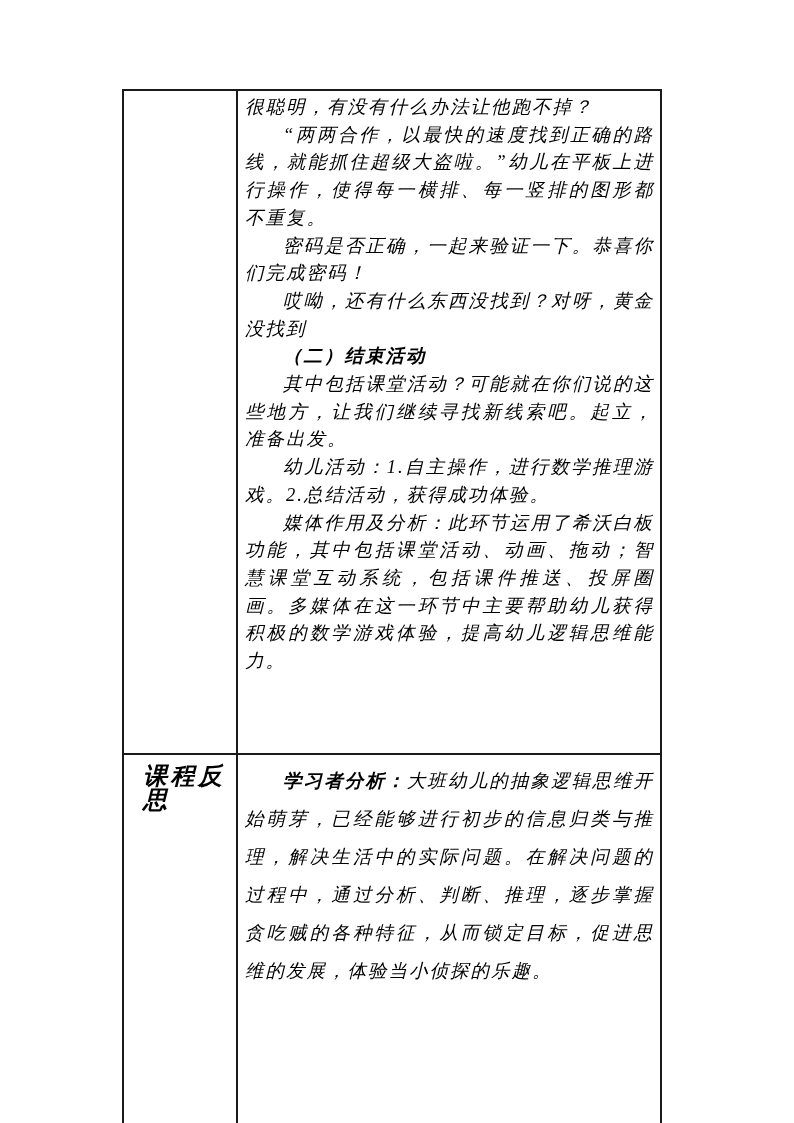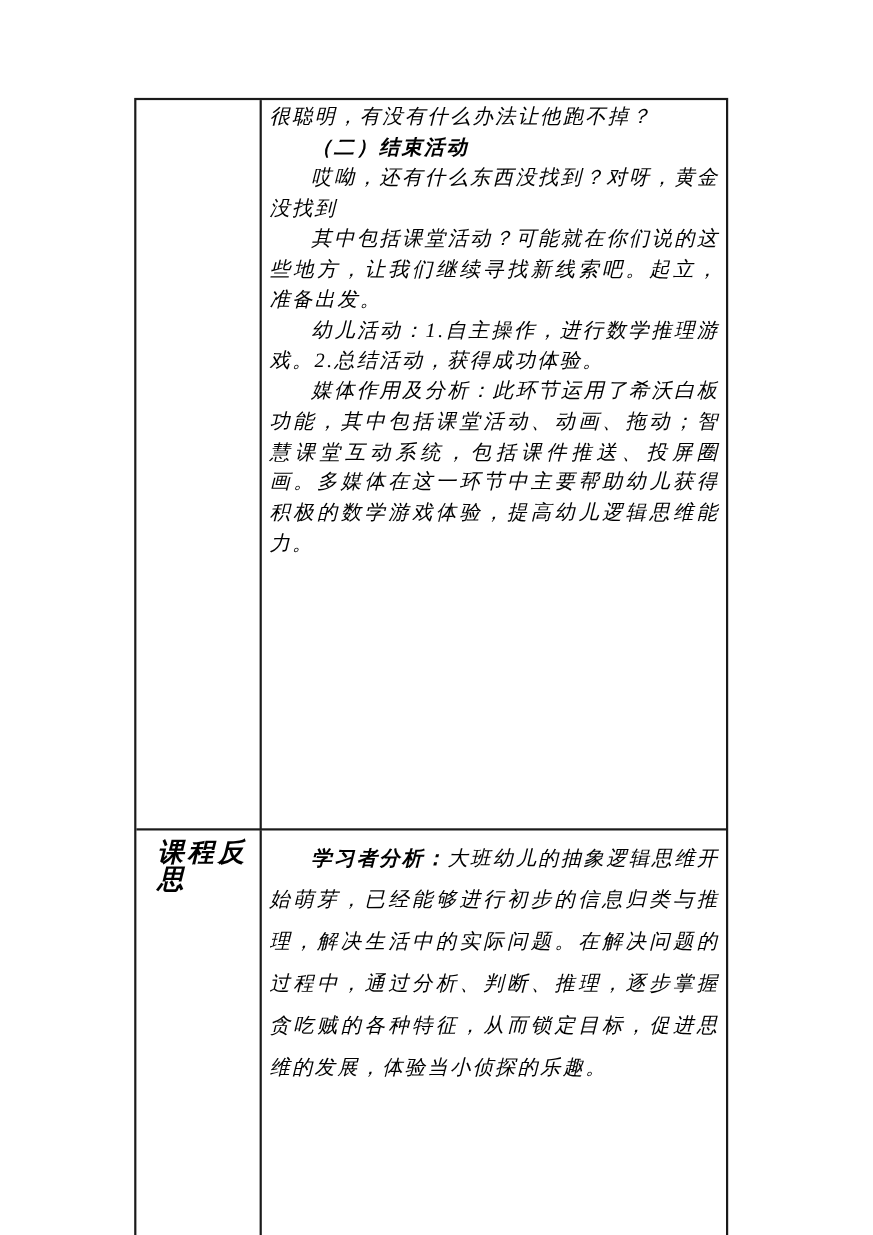--- a/index.html
+++ b/index.html
@@ -69,22 +69,24 @@
 <body>
 
 <div class="page">
   <div class="doc-table">
 
     <div class="cell col1 row1"></div>
 
     <div class="cell row1 content-cell">
       <div>
           <p class="para">很聪明，有没有什么办法让他跑不掉？</p>
+          <p class="para indent">“两两合作，以最快的速度找到正确的路线，就能抓住超级大盗啦。”幼儿在平板上进行操作，使得每一横排、每一竖排的图形都不重复。</p>
+          <p class="para indent">密码是否正确，一起来验证一下。恭喜你们完成密码！</p>
+          <p class="para indent">哎呦，还有什么东西没找到？对呀，黄金没找到</p>
           <p class="para indent bold">（二）结束活动</p>
-          <p class="para indent">哎呦，还有什么东西没找到？对呀，黄金没找到</p>
           <p class="para indent">其中包括课堂活动？可能就在你们说的这些地方，让我们继续寻找新线索吧。起立，准备出发。</p>
           <p class="para indent">幼儿活动：1.自主操作，进行数学推理游戏。2.总结活动，获得成功体验。</p>
           <p class="para indent">媒体作用及分析：此环节运用了希沃白板功能，其中包括课堂活动、动画、拖动；智慧课堂互动系统，包括课件推送、投屏圈画。多媒体在这一环节中主要帮助幼儿获得积极的数学游戏体验，提高幼儿逻辑思维能力。</p>
         </div>
     </div>
 
     <div class="cell col1 label-cell">
       <span>课程反思</span>
     </div>
 

